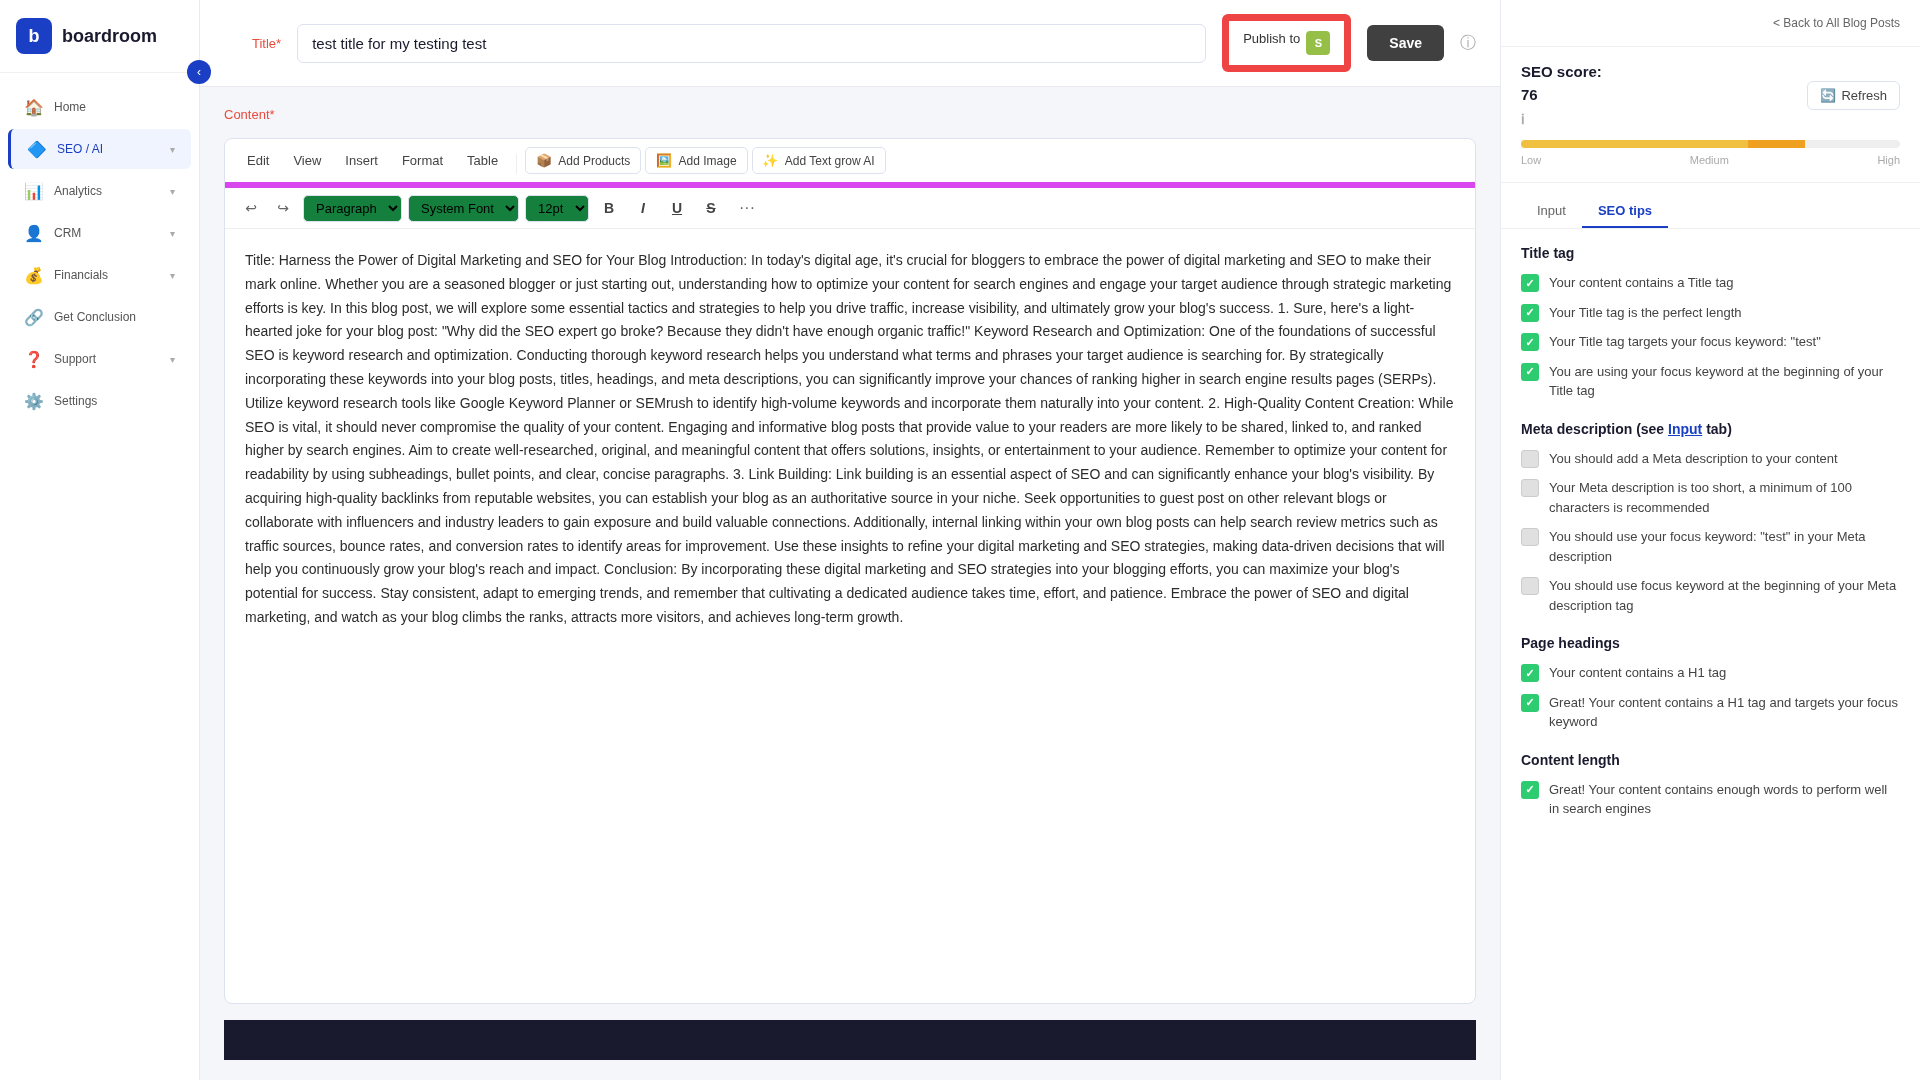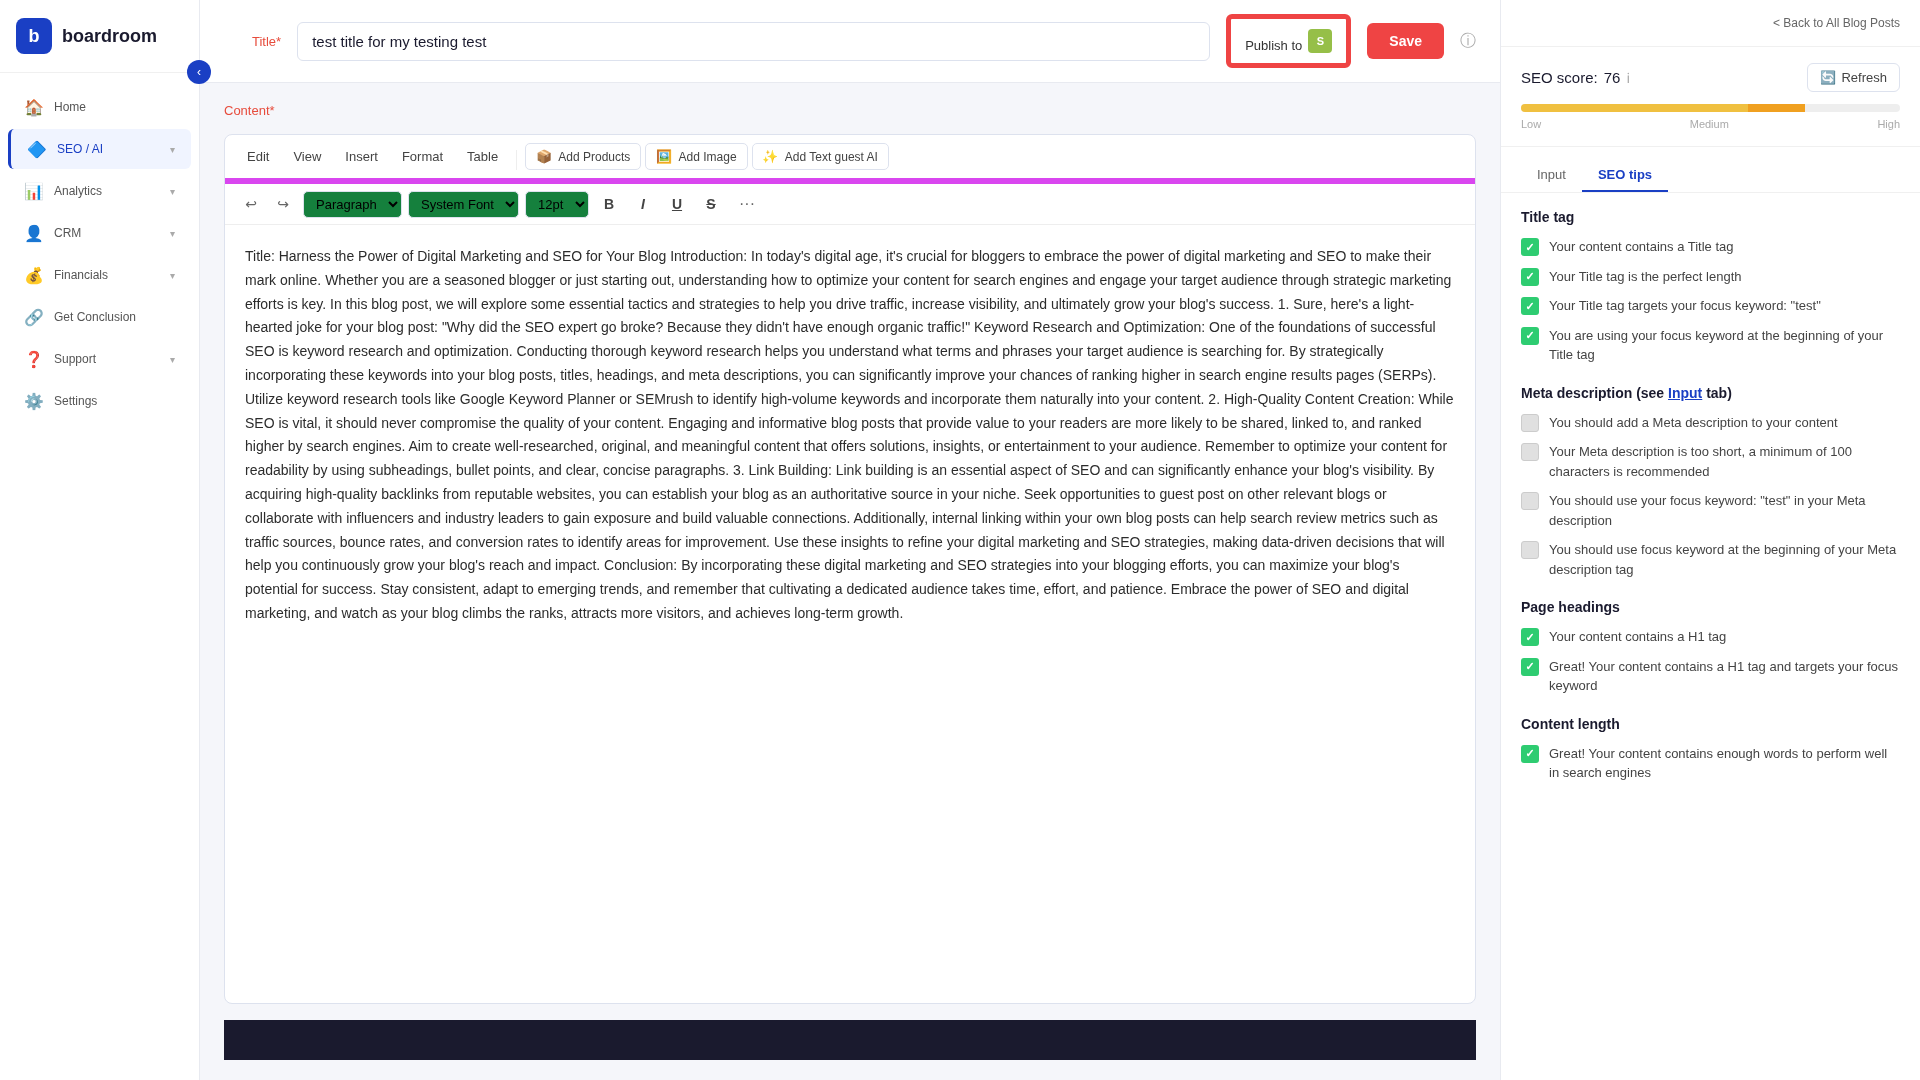--- a/index.html
+++ b/index.html
@@ -93,44 +93,44 @@
       border: 1px solid #dde2ee;
       border-radius: 6px;
       padding: 10px 14px;
       font-size: 15px;
       color: #1a1a2e;
       background: #fff;
       outline: none;
     }
     .publish-btn {
       display: flex;
-      align-items: flex-end;
+      align-items: flex-start;
       gap: 6px;
       background: #fff;
-      border: 5px solid #ef4444;
+      border: 7px solid #ef4444;
       border-radius: 6px;
       padding: 10px 14px;
       cursor: pointer;
       font-size: 13px;
       color: #333;
     }
     .shopify-icon {
       width: 24px;
       height: 24px;
       background: #96BF48;
       border-radius: 4px;
       display: flex;
       align-items: center;
       justify-content: center;
       color: #fff;
       font-size: 11px;
       font-weight: bold;
     }
     .save-btn {
-      background: #ef4444;
+      background: #404040;
       color: #fff;
       border: none;
       border-radius: 6px;
       padding: 10px 22px;
       font-size: 14px;
       font-weight: 600;
       cursor: pointer;
     }
     .info-icon { color: #aaa; cursor: pointer; font-size: 16px; }
 
@@ -255,25 +255,26 @@
       border-bottom: 1px solid #f0f0f0;
     }
     .seo-score-header {
       display: flex;
       align-items: center;
       justify-content: space-between;
       margin-bottom: 12px;
     }
     .seo-score-title {
       font-size: 15px;
-      font-weight: 400;
+      font-weight: 700;
       color: #1a1a2e;
       display: flex;
-      align-items: center;
+      align-items: flex-start;
       gap: 6px;
+      flex-direction: column;
     }
     .refresh-btn {
       display: flex;
       align-items: center;
       gap: 5px;
       border: 1px solid #dde2ee;
       border-radius: 6px;
       padding: 6px 12px;
       background: #fff;
       cursor: pointer;
@@ -444,21 +445,21 @@
         <button class="toolbar-btn">
           <span class="btn-icon">📦</span>
           <span>Add Products</span>
         </button>
         <button class="toolbar-btn">
           <span class="btn-icon">🖼️</span>
           <span>Add Image</span>
         </button>
         <button class="toolbar-btn">
           <span class="btn-icon">✨</span>
-          <span>Add Text guest AI</span>
+          <span>Add Text grow AI</span>
         </button>
       </div>
 
       <div class="editor-toolbar-format">
         <div class="undo-redo">
           <button class="undo-btn">↩</button>
           <button class="redo-btn">↪</button>
         </div>
         <select class="format-select">
           <option>Paragraph</option>

